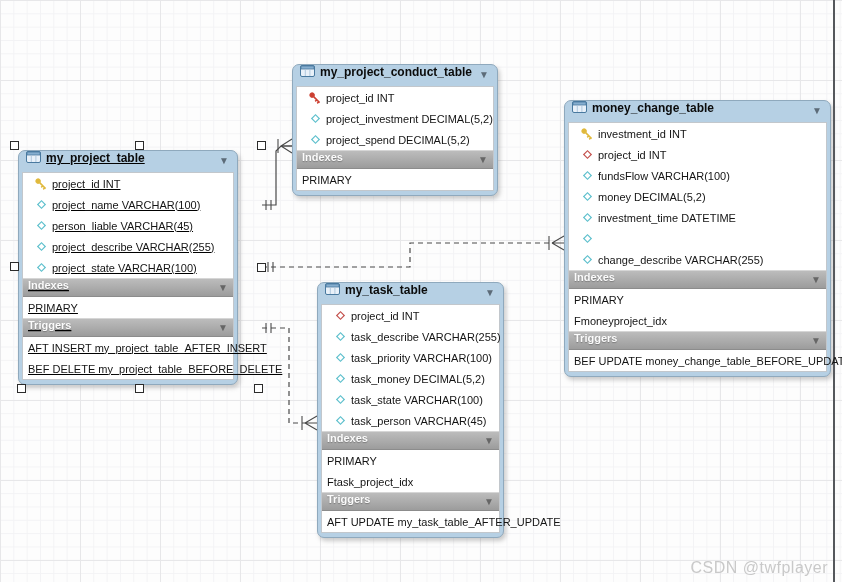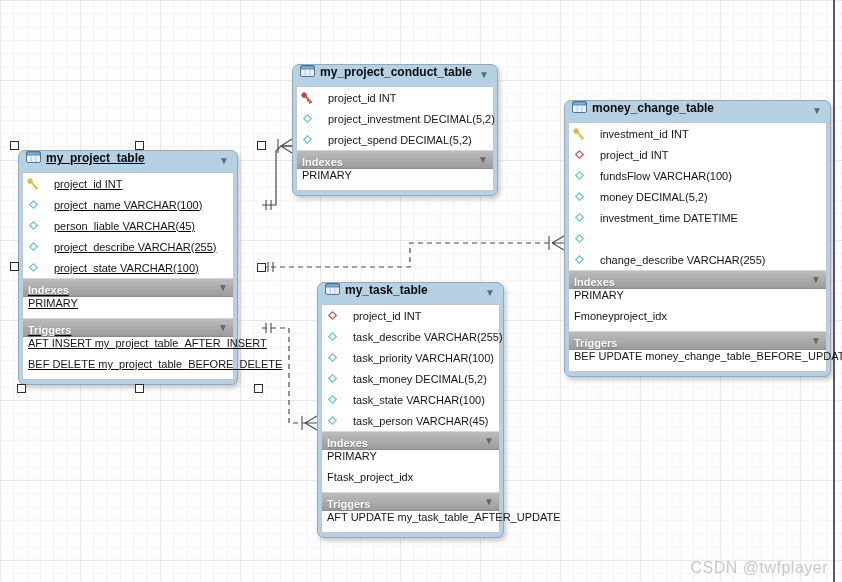--- a/index.html
+++ b/index.html
@@ -37,37 +37,37 @@
     box-shadow: 2px 3px 4px rgba(110,110,110,0.35);
   }
   .tbl-header {
     height: 21px; display: flex; gap: 5px;
     padding: 0 4px 0 4px; position: relative;
   }
   .tbl-title { font-size: 12px; font-weight: bold; color: #0b0b0b; white-space: nowrap; }
   .tbl-collapse { position: absolute; right: 5px; top: 4px; font-size: 10px; color: #5c6b78; line-height: 12px; }
   .tbl-body { background: #ffffff; border: 1px solid #c2c7cc; }
   .tbl-row {
-    height: 21px; display: flex; align-items: center; gap: 15px;
+    height: 21px; display: flex; align-items: center; gap: 5px;
     padding-left: 4px; padding-right: 4px;
-    font-size: 11px; color: #141414; white-space: nowrap; background: #fff;
+    font-size: 11px; color: #141414; white-space: nowrap; background: #fff; margin-left: 8px;
   }
   .tbl-row .cicon { display: inline-flex; width: 12px; justify-content: center; flex: 0 0 12px; }
   .sec-header {
     height: 19px; position: relative;
     background: linear-gradient(#bcbcbc, #9c9c9c);
     border-top: 1px solid #d6d6d6; border-bottom: 1px solid #8c8c8c;
-    display: flex; align-items: flex-end;
+    display: flex; align-items: flex-start;
     padding-left: 5px;
     font-size: 11px; font-weight: bold; color: #fbfbfb;
     text-shadow: 0 1px 1px rgba(80,80,80,0.5);
   }
   .sec-header .sec-collapse { position: absolute; right: 5px; top: 3px; font-size: 10px; color: #666; text-shadow:none; }
   .sec-row {
-    height: 21px; display: flex; 
+    height: 21px; display: flex; align-items: center;
     padding-left: 5px; font-size: 11px; color: #141414; white-space: nowrap; background:#fff;
   }
 
   
   #tbl-0 { left: 292px; top: 64px;  width: 206px; }
   #tbl-1 { left: 564px; top: 100px; width: 267px; }
   #tbl-2 { left: 18px;  top: 150px; width: 220px; text-decoration: underline; }
   #tbl-3 { left: 317px; top: 282px; width: 187px; }
 
   .sel-handle {

